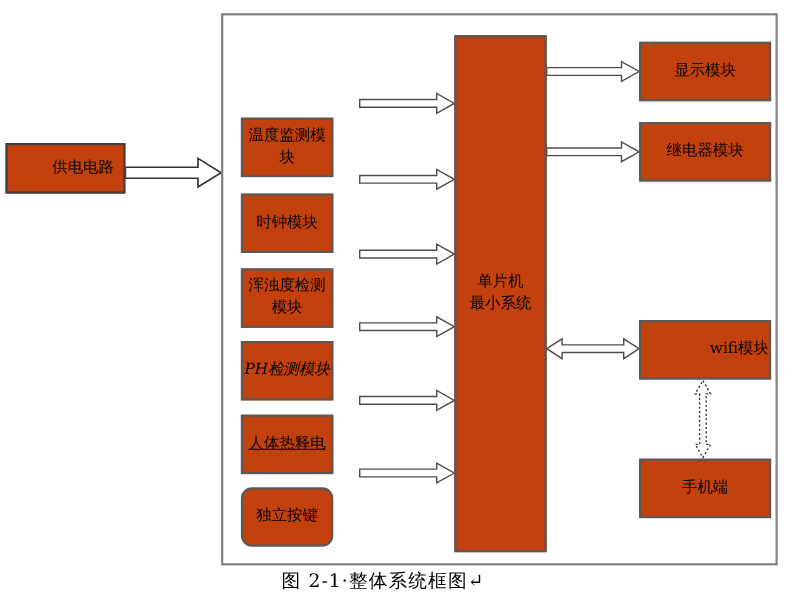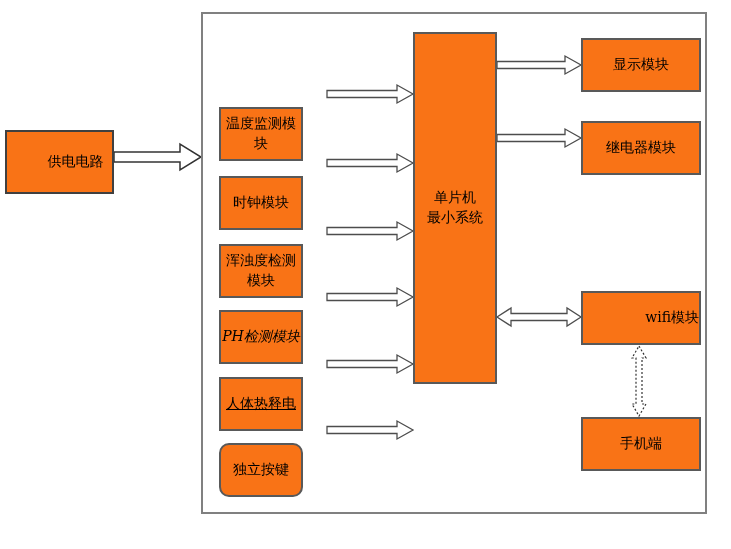--- a/index.html
+++ b/index.html
@@ -14,56 +14,56 @@
   }
   .arrow-layer {
     position: absolute;
     left: 0; top: 0;
     width: 731px; height: 549px;
     pointer-events: none;
   }
   .box {
     position: absolute;
     box-sizing: border-box;
-    background: #f97316;
+    background: #c2410c;
     display: flex;
     align-items: center;
     justify-content: center;
     text-align: center;
     font-size: 14px;
     line-height: 1.4;
   }
   .outer-rect {
     left: 201px; top: 12px;
     width: 506px; height: 502px;
     border: 2px solid #808080;
     background: transparent;
   }
   .power-box {
     left: 5px; top: 130px;
-    width: 109px; height: 64px;
+    width: 109px; height: 46px;
     border: 2px solid #404040;
     padding-left: 32px;
   }
   .left-module { left: 219px; width: 84px; height: 54px; border: 2px solid #595959; margin-top: 40px; }
   .lm-0 { top: 67px; }
   .lm-1 { top: 136px; }
   .lm-2 { top: 204px; }
   .lm-3 { top: 270px; font-style: italic; }
   .lm-4 { top: 337px; text-decoration: underline; }
   .lm-5 { top: 403px; border-radius: 10px; }
   .mcu-box {
     left: 413px; top: 32px;
-    width: 84px; height: 352px;
+    width: 84px; height: 470px;
     border: 2px solid #595959;
     flex-direction: column;
   }
   .right-module { left: 581px; width: 120px; height: 54px; border: 2px solid #595959; }
   .rm-0 { top: 38px; }
-  .rm-1 { top: 121px; }
+  .rm-1 { top: 111px; }
   .rm-2 { top: 291px; justify-content: flex-end; }
   .rm-3 { top: 417px; }
   .caption {
     position: absolute;
     left: 256px; top: 517px;
     font-size: 17px;
     letter-spacing: 1px;
     white-space: nowrap;
   }
   .arrow-solid { fill: #ffffff; stroke: #4d4d4d; stroke-width: 1.3; }
@@ -130,14 +130,15 @@
   <div class="box right-module rm-1">
     <span>继电器模块</span>
   </div>
   <div class="box right-module rm-2">
     <span>wifi模块</span>
   </div>
   <div class="box right-module rm-3">
     <span>手机端</span>
   </div>
 
+  <div class="caption">图 2-1·整体系统框图↵</div>
 
 </div>
 
 </body></html>

